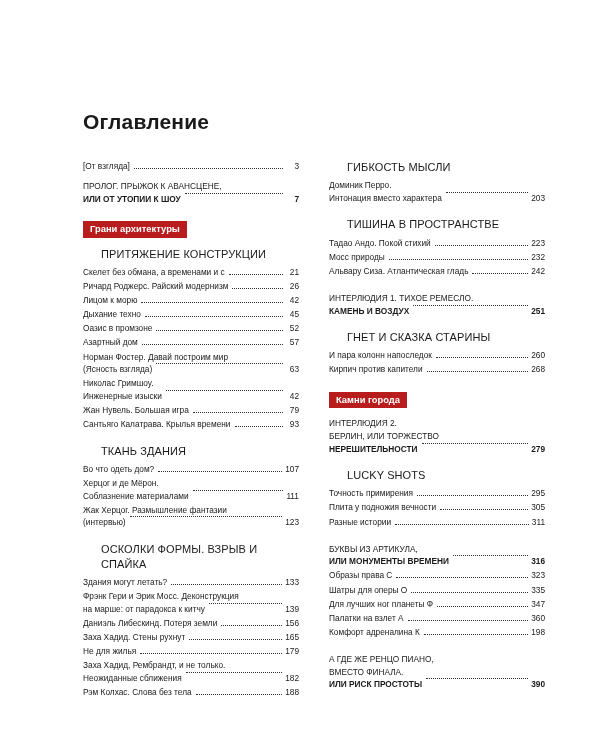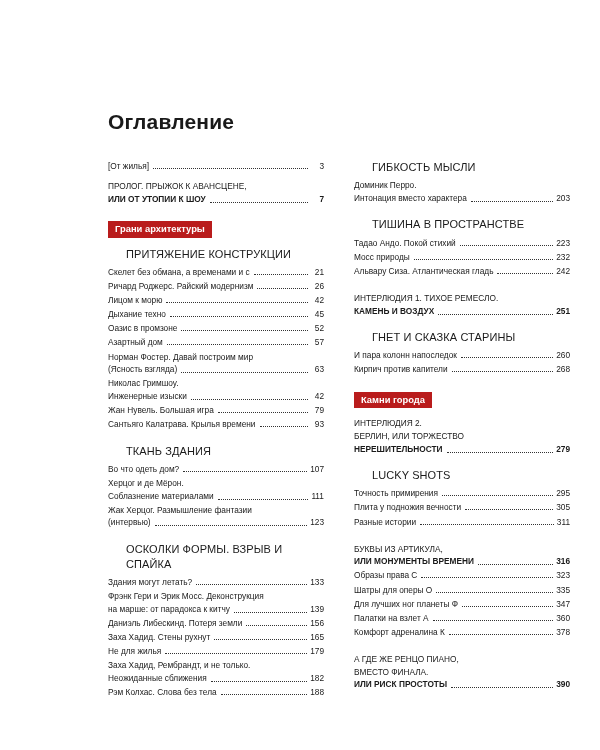--- a/index.html
+++ b/index.html
@@ -12,21 +12,21 @@
     background: #ffffff;
     font-family: "Liberation Sans", sans-serif;
     color: #1a1a1a;
     overflow: hidden;
   }
   .page {
     position: relative;
     width: 600px;
     height: 750px;
     box-sizing: border-box;
-    padding: 110px 60px 30px 108px;
+    padding: 110px 60px 30px 83px;
   }
   .title {
     font-size: 21px;
     font-weight: bold;
     letter-spacing: 0.2px;
     margin: 0 0 26px 0;
   }
   .columns {
     display: flex;
     gap: 30px;
@@ -87,40 +87,40 @@
   .entry.bold .etext, .entry.bold .pg {
     font-weight: bold;
     text-transform: uppercase;
   }
   
   .entry.multiline {
     display: block;
   }
   .entry.multiline .inner {
     display: flex;
-    align-items: flex-end;
+    align-items: flex-start;
   }
   .entry.multiline .lead {
     display: block;
   }
   .group { margin-bottom: 0; }
 </style>
 </head>
 <body>
 
 <div class="page">
   <h1 class="title">Оглавление</h1>
 
   <div class="columns">
 
     <div class="col">
 
       
       <div class="entry">
-        <span class="etext">[От жилья]</span>
+        <span class="etext">[От взгляда]</span>
         <span class="dots"></span>
         <span class="pg">3</span>
       </div>
 
       <div style="height:6px"></div>
 
       <div class="entry multiline bold">
         <span class="lead">ПРОЛОГ. ПРЫЖОК К АВАНСЦЕНЕ,</span>
         <span class="inner">
           <span class="etext">ИЛИ ОТ УТОПИИ К ШОУ</span>
@@ -393,21 +393,21 @@
           <span class="pg">347</span>
         </div>
         <div class="entry">
           <span class="etext">Палатки на взлет А</span>
           <span class="dots"></span>
           <span class="pg">360</span>
         </div>
         <div class="entry">
           <span class="etext">Комфорт адреналина К</span>
           <span class="dots"></span>
-          <span class="pg">378</span>
+          <span class="pg">198</span>
         </div>
       </div>
 
       
       <div class="group">
         <div style="height:13px"></div>
         <div class="entry multiline bold">
           <span class="lead">А ГДЕ ЖЕ РЕНЦО ПИАНО,</span>
           <span class="lead">ВМЕСТО ФИНАЛА.</span>
           <span class="inner">

